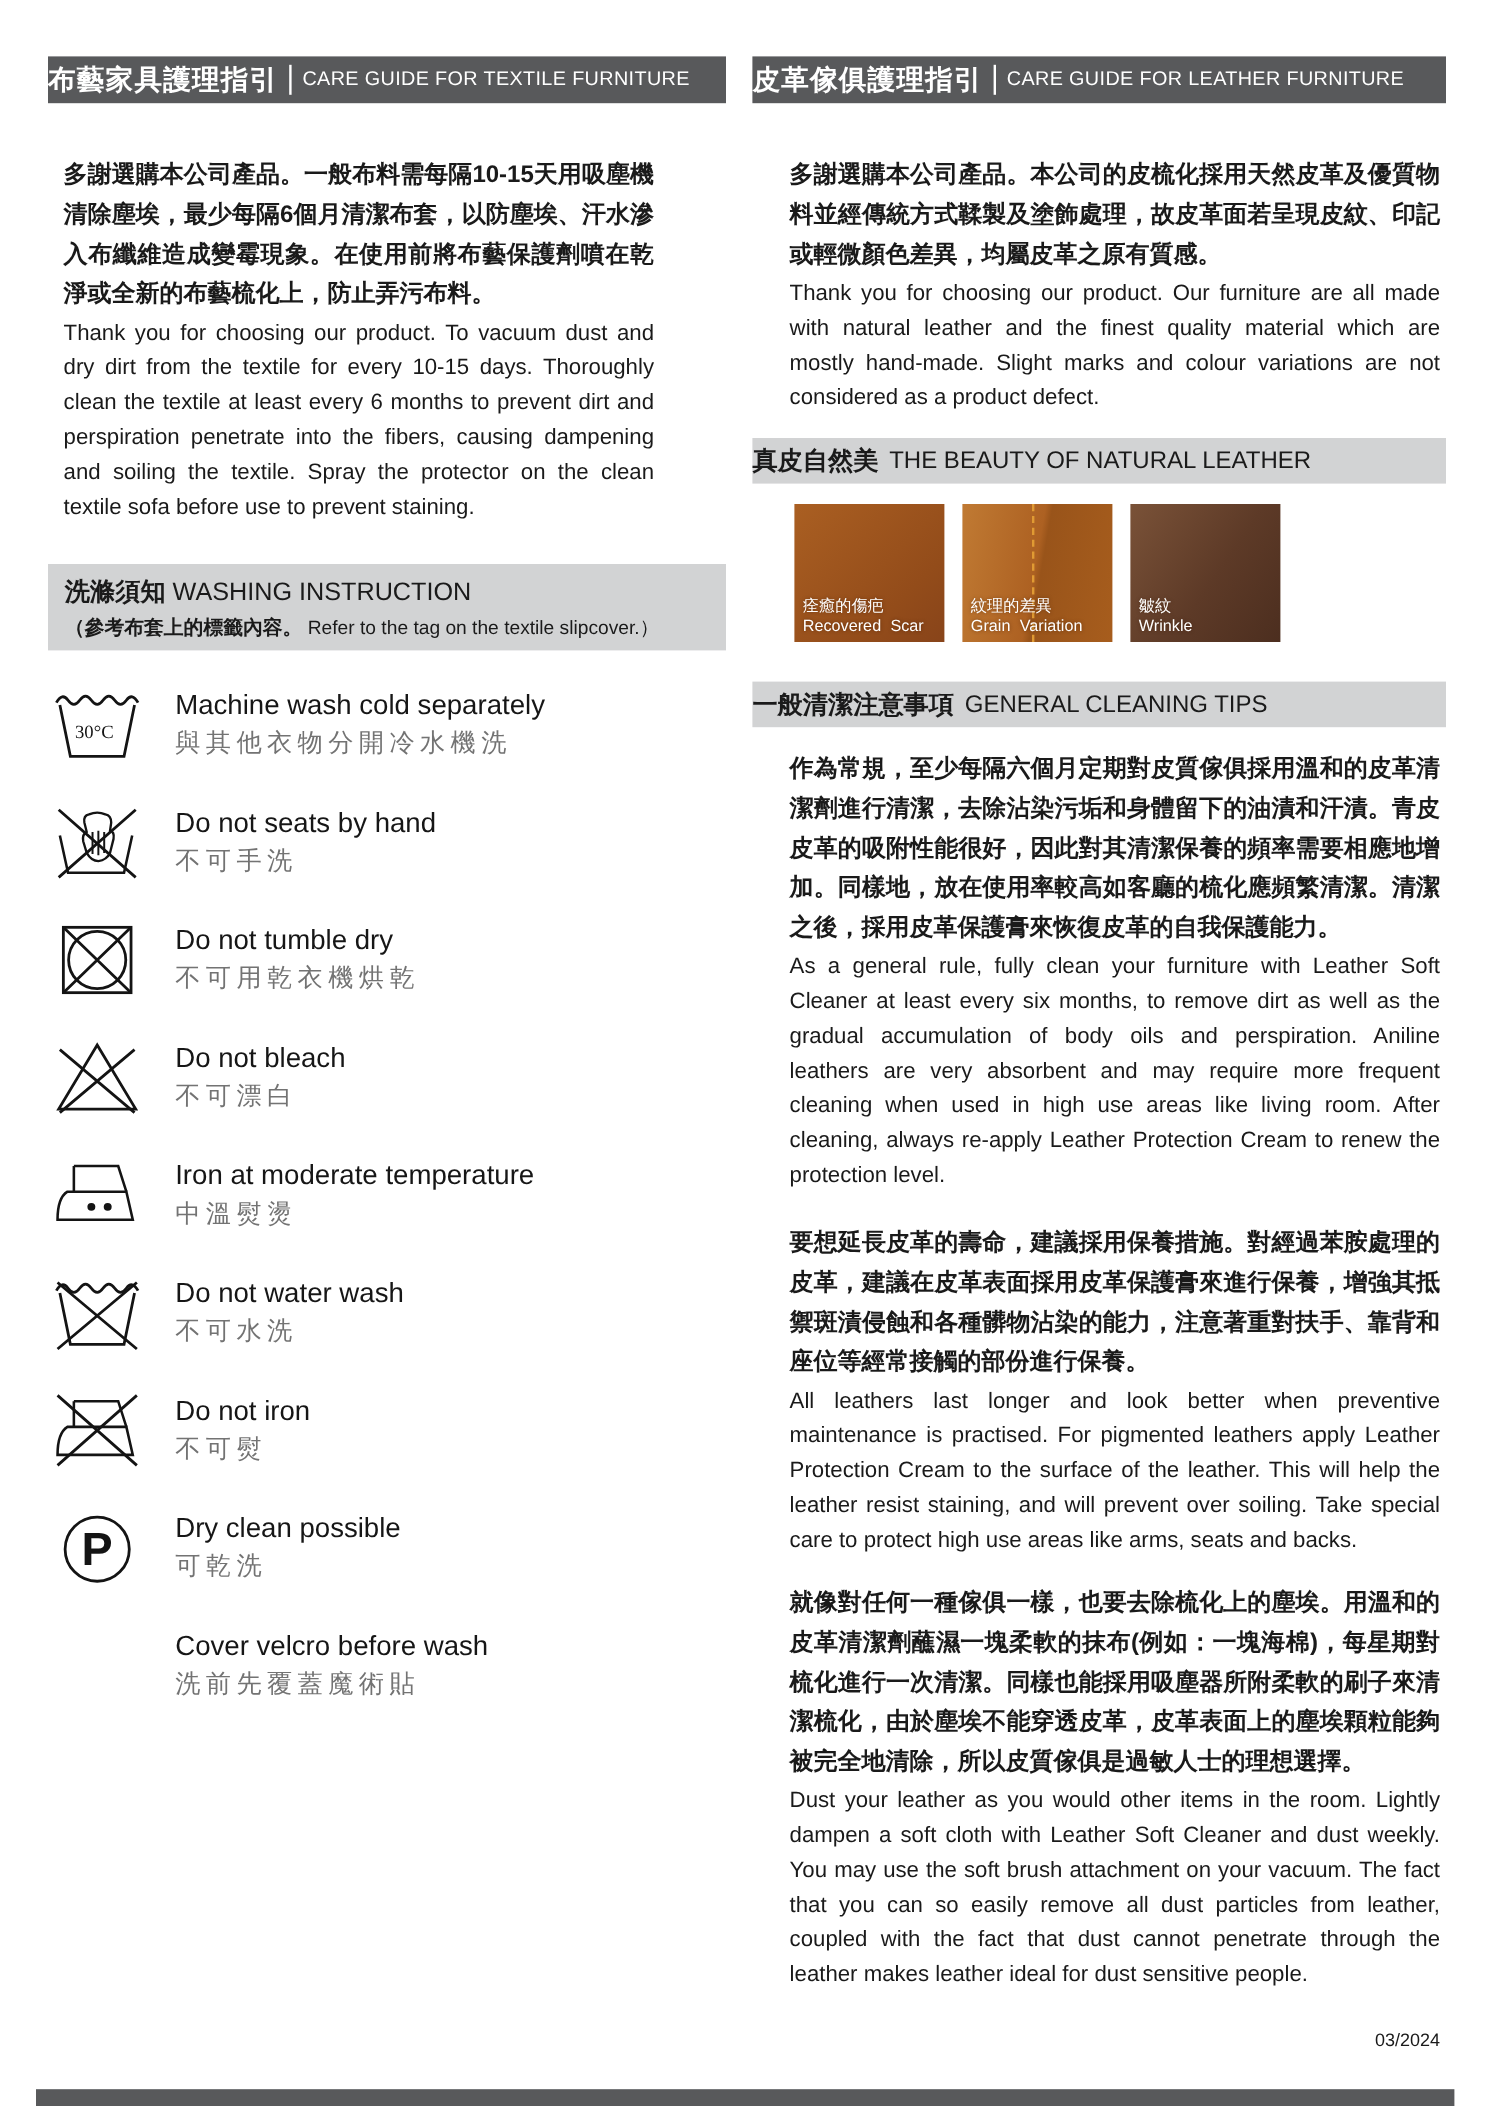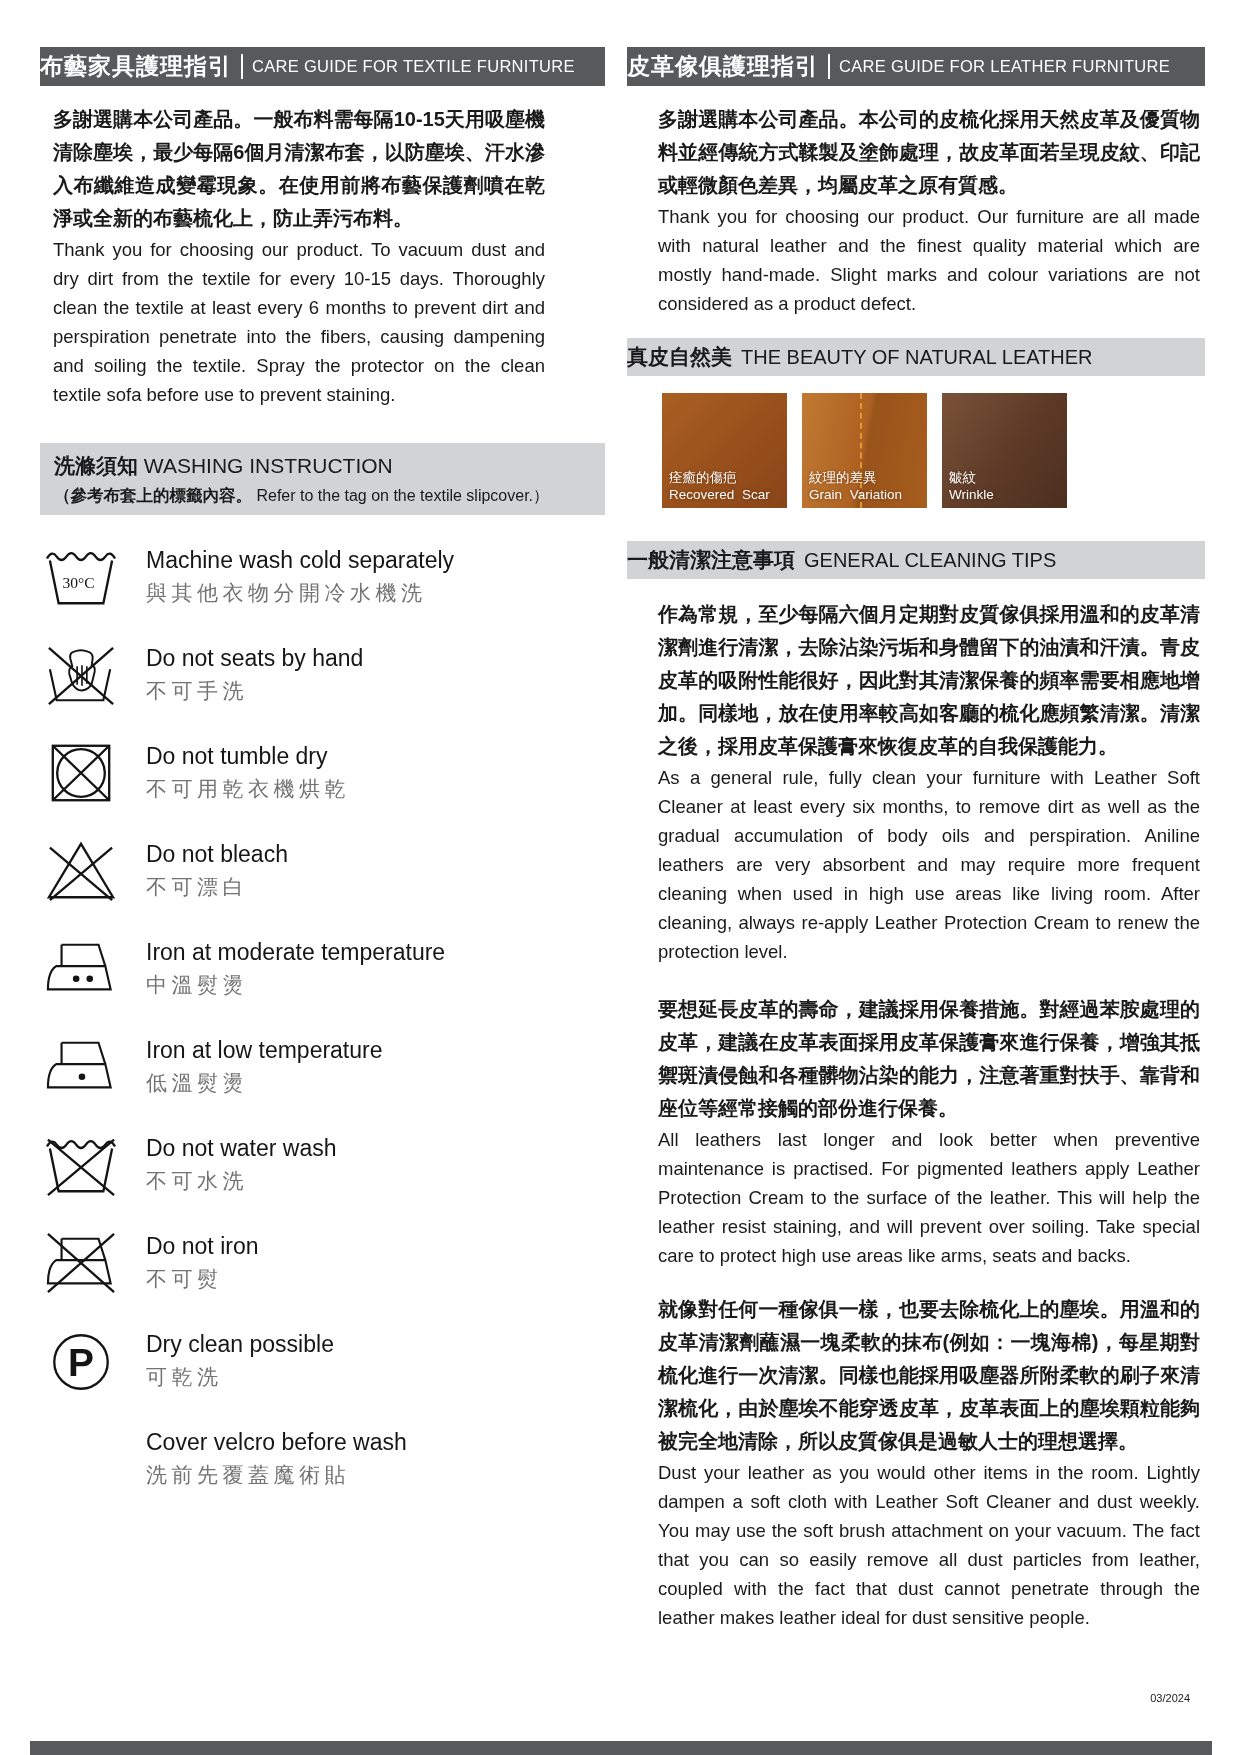--- a/index.html
+++ b/index.html
@@ -12,21 +12,21 @@
 
   .col-header{height:39px;background:#58595b;color:#fff;display:flex;align-items:center;gap:9px}
   .col-header .t-zh{font-size:23px;font-weight:bold;letter-spacing:1px}
   .col-header .t-div{width:2px;height:25px;background:#fff}
   .col-header .t-en{font-size:16.5px;letter-spacing:.3px}
 
   .p-zh{font-weight:bold;font-size:20px;line-height:33px;text-align:justify}
   .p-en{font-size:18.5px;line-height:29px;text-align:justify}
   .col-textile .p-zh,.col-textile .p-en{margin-left:13px;width:492px}
   .col-leather .p-zh,.col-leather .p-en{margin-left:31px;width:542px}
-  .intro-zh{margin-top:17px}
+  .intro-zh{margin-top:44px}
 
   .wash-heading{margin-top:34px;height:72px;background:#d2d3d4;padding:9px 0 0 14px}
   .wh-title{font-size:21px}
   .wh-title .b{font-weight:bold}
   .wh-note{font-size:16px;margin-top:5px}
   .wh-note .b{font-weight:bold;font-size:16.5px}
 
   .wash-list{margin-top:28px}
   .wash-item{display:flex;align-items:center;margin-bottom:30px;height:68px}
   .wash-icon{width:82px;flex:0 0 82px;display:flex;justify-content:center;align-items:center}
@@ -49,21 +49,21 @@
   .st-a{top:56px}.st-b{top:70px}
   .sw-2{background:linear-gradient(135deg,#aa5f22,#934c1a 70%,#88441a)}
   .sw-3{background:linear-gradient(100deg,#c07a33,#ad6122 48%,#99541a 52%,#a75d1d)}
   .sw-3 .seam{position:absolute;top:0;left:58px;height:100%;border-left:2px dashed #e09a33}
   .sw-4{background:linear-gradient(125deg,#7a5238,#5d3a27 55%,#4c2e1f)}
 
   .tips-group-1{margin-top:19px}
   .tips-group-2{margin-top:27px}
   .tips-group-3{margin-top:23px}
 
-  .footer-date{position:absolute;top:1692px;right:52px;font-size:11px;color:#1a1a1a}
+  .footer-date{position:absolute;top:1692px;right:42px;font-size:15px;color:#1a1a1a}
   .footer-bar{position:absolute;left:30px;right:30px;top:1741px;height:14px;background:#58595b}
   svg{display:block}
   svg text{fill:#141414}
 </style>
 </head>
 <body>
 
 <div class="page">
 
   <div class="col col-textile">
@@ -151,33 +151,20 @@
             <circle cx="35" cy="46" r="3.4" fill="#141414"></circle>
             <circle cx="49" cy="46" r="3.4" fill="#141414"></circle>
           </svg>
         </span>
         <span class="wash-labels">
           <div class="wl-en">Iron at moderate temperature</div>
           <div class="wl-zh">中溫熨燙</div>
         </span>
       </div>
 
-      <div class="wash-item">
-        <span class="wash-icon">
-          <svg viewBox="0 0 80 72" width="78" height="70">
-            <path d="M20 11 H58 L65 33 M20 11 V33" fill="none" stroke="#141414" stroke-width="2.2"></path>
-            <path d="M14.5 33 H65 L70.5 57 H6 C6 45 8 37 14.5 33 Z" fill="none" stroke="#141414" stroke-width="2.2"></path>
-            <circle cx="41" cy="46" r="3.4" fill="#141414"></circle>
-          </svg>
-        </span>
-        <span class="wash-labels">
-          <div class="wl-en">Iron at low temperature</div>
-          <div class="wl-zh">低溫熨燙</div>
-        </span>
-      </div>
 
       <div class="wash-item">
         <span class="wash-icon">
           <svg viewBox="0 0 80 72" width="78" height="70">
             <path d="M5 17 Q10 8 15 15 Q20 22 25 15 Q30 8 35 15 Q40 22 45 15 Q50 8 55 15 Q60 22 65 15 Q70 8 75 17" fill="none" stroke="#141414" stroke-width="2.4"></path>
             <path d="M8 19 L17 63 L63 63 L72 19" fill="none" stroke="#141414" stroke-width="2.4"></path>
             <path d="M6 10 L74 67 M74 10 L6 67" stroke="#141414" stroke-width="2.4"></path>
           </svg>
         </span>
         <span class="wash-labels">

